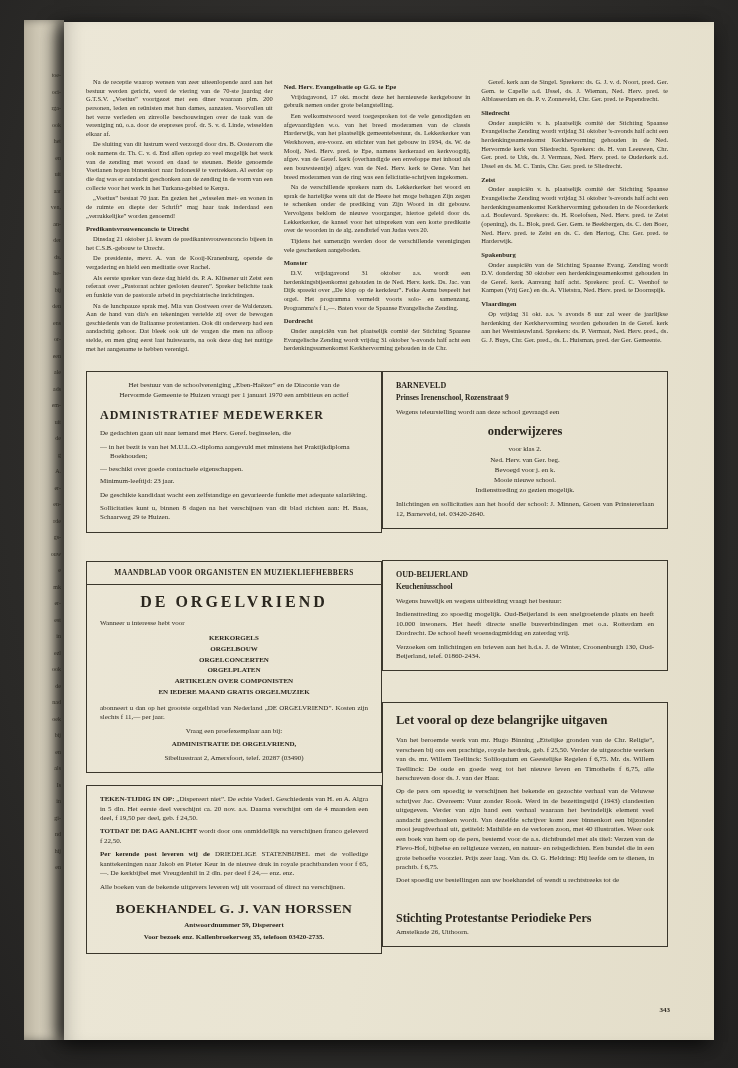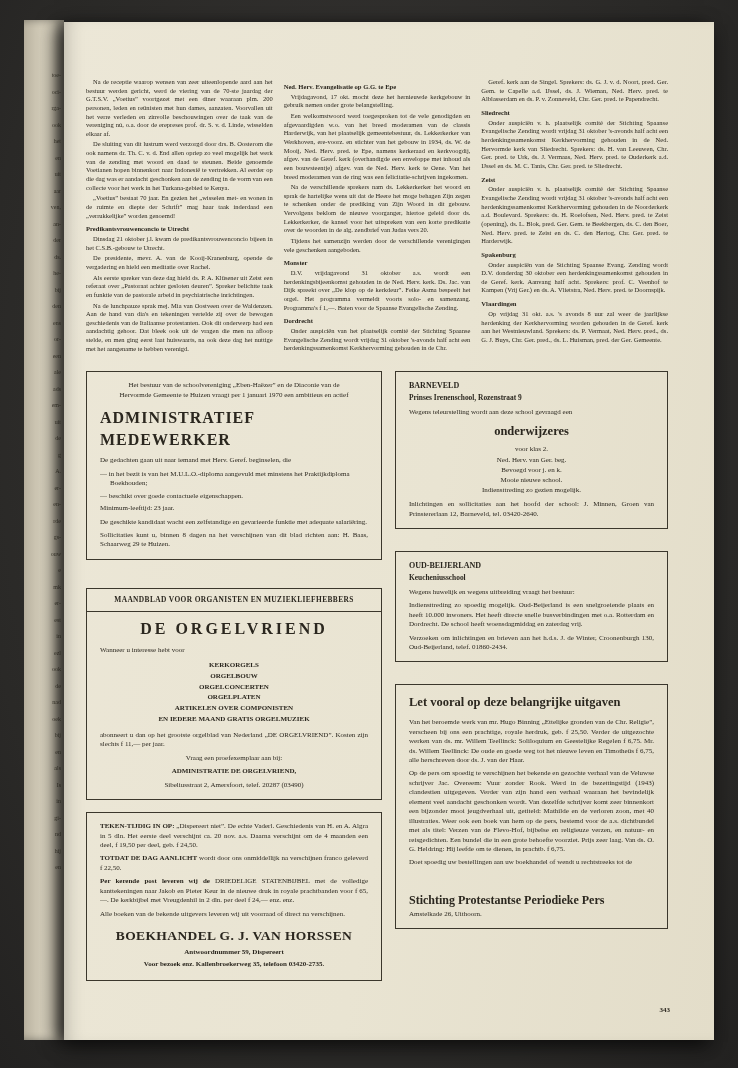--- a/index.html
+++ b/index.html
@@ -35,35 +35,35 @@
   .page-inner{padding:56px 46px 0 22px;}
 
   
   .news{display:flex;gap:11px;font-size:6.5px;line-height:1.33;text-align:justify;}
   .news .col{flex:1;min-width:0;}
   .news .h{font-weight:bold;font-size:6.6px;margin:5px 0 1px;text-align:left;}
   .news .p{margin:0 0 2px;text-indent:7px;}
   .news .h:empty,.news .p:empty{display:none;margin:0;}
 
   
-  .ads{display:flex;gap:13px;margin-top:16px;align-items:flex-start;}
+  .ads{display:flex;margin-top:16px;align-items:flex-start;}
   .ads-left{width:296px;flex:none;}
   .ads-right{flex:1;min-width:0;}
   .ad{border:1px solid #3b372c;padding:9px 13px;font-size:7px;line-height:1.35;}
   .mb-lg{margin-bottom:28px;}
-  .mb-md{margin-bottom:22px;}
+  .mb-md{margin-bottom:31px;}
   .mb-sm{margin-bottom:12px;}
   .center{text-align:center;}
   .just{text-align:justify;}
   .bold{font-weight:bold;}
   .ad p{margin:0 0 4px;}
   .ad p:last-child{margin-bottom:0;}
 
   .ad1-intro{text-align:center;padding:0 14px;}
-  .ad1-title{font-size:16px;font-weight:bold;letter-spacing:1px;margin:7px 0 6px;}
+  .ad1-title{font-size:12px;font-weight:bold;letter-spacing:1px;margin:7px 0 6px;}
   .hang{padding-left:10px;text-indent:-10px;margin-bottom:3px !important;}
 
   .ad2-kicker{font-weight:bold;font-size:7.4px;text-align:center;letter-spacing:.4px;
     border-bottom:1px solid #3b372c;margin:-9px -13px 6px;padding:6px 8px;}
   .ad2-title{font-size:16px;font-weight:bold;letter-spacing:3px;text-align:center;margin:2px 0 7px;}
   .ad2-items{text-align:center;font-weight:bold;line-height:1.55;margin:2px 0 6px;}
 
   .ad3-title{font-size:13.5px;font-weight:bold;text-align:center;letter-spacing:.4px;margin:8px 0 3px;}
   .ad3-line{text-align:center;font-weight:bold;margin-bottom:2px !important;}
 

